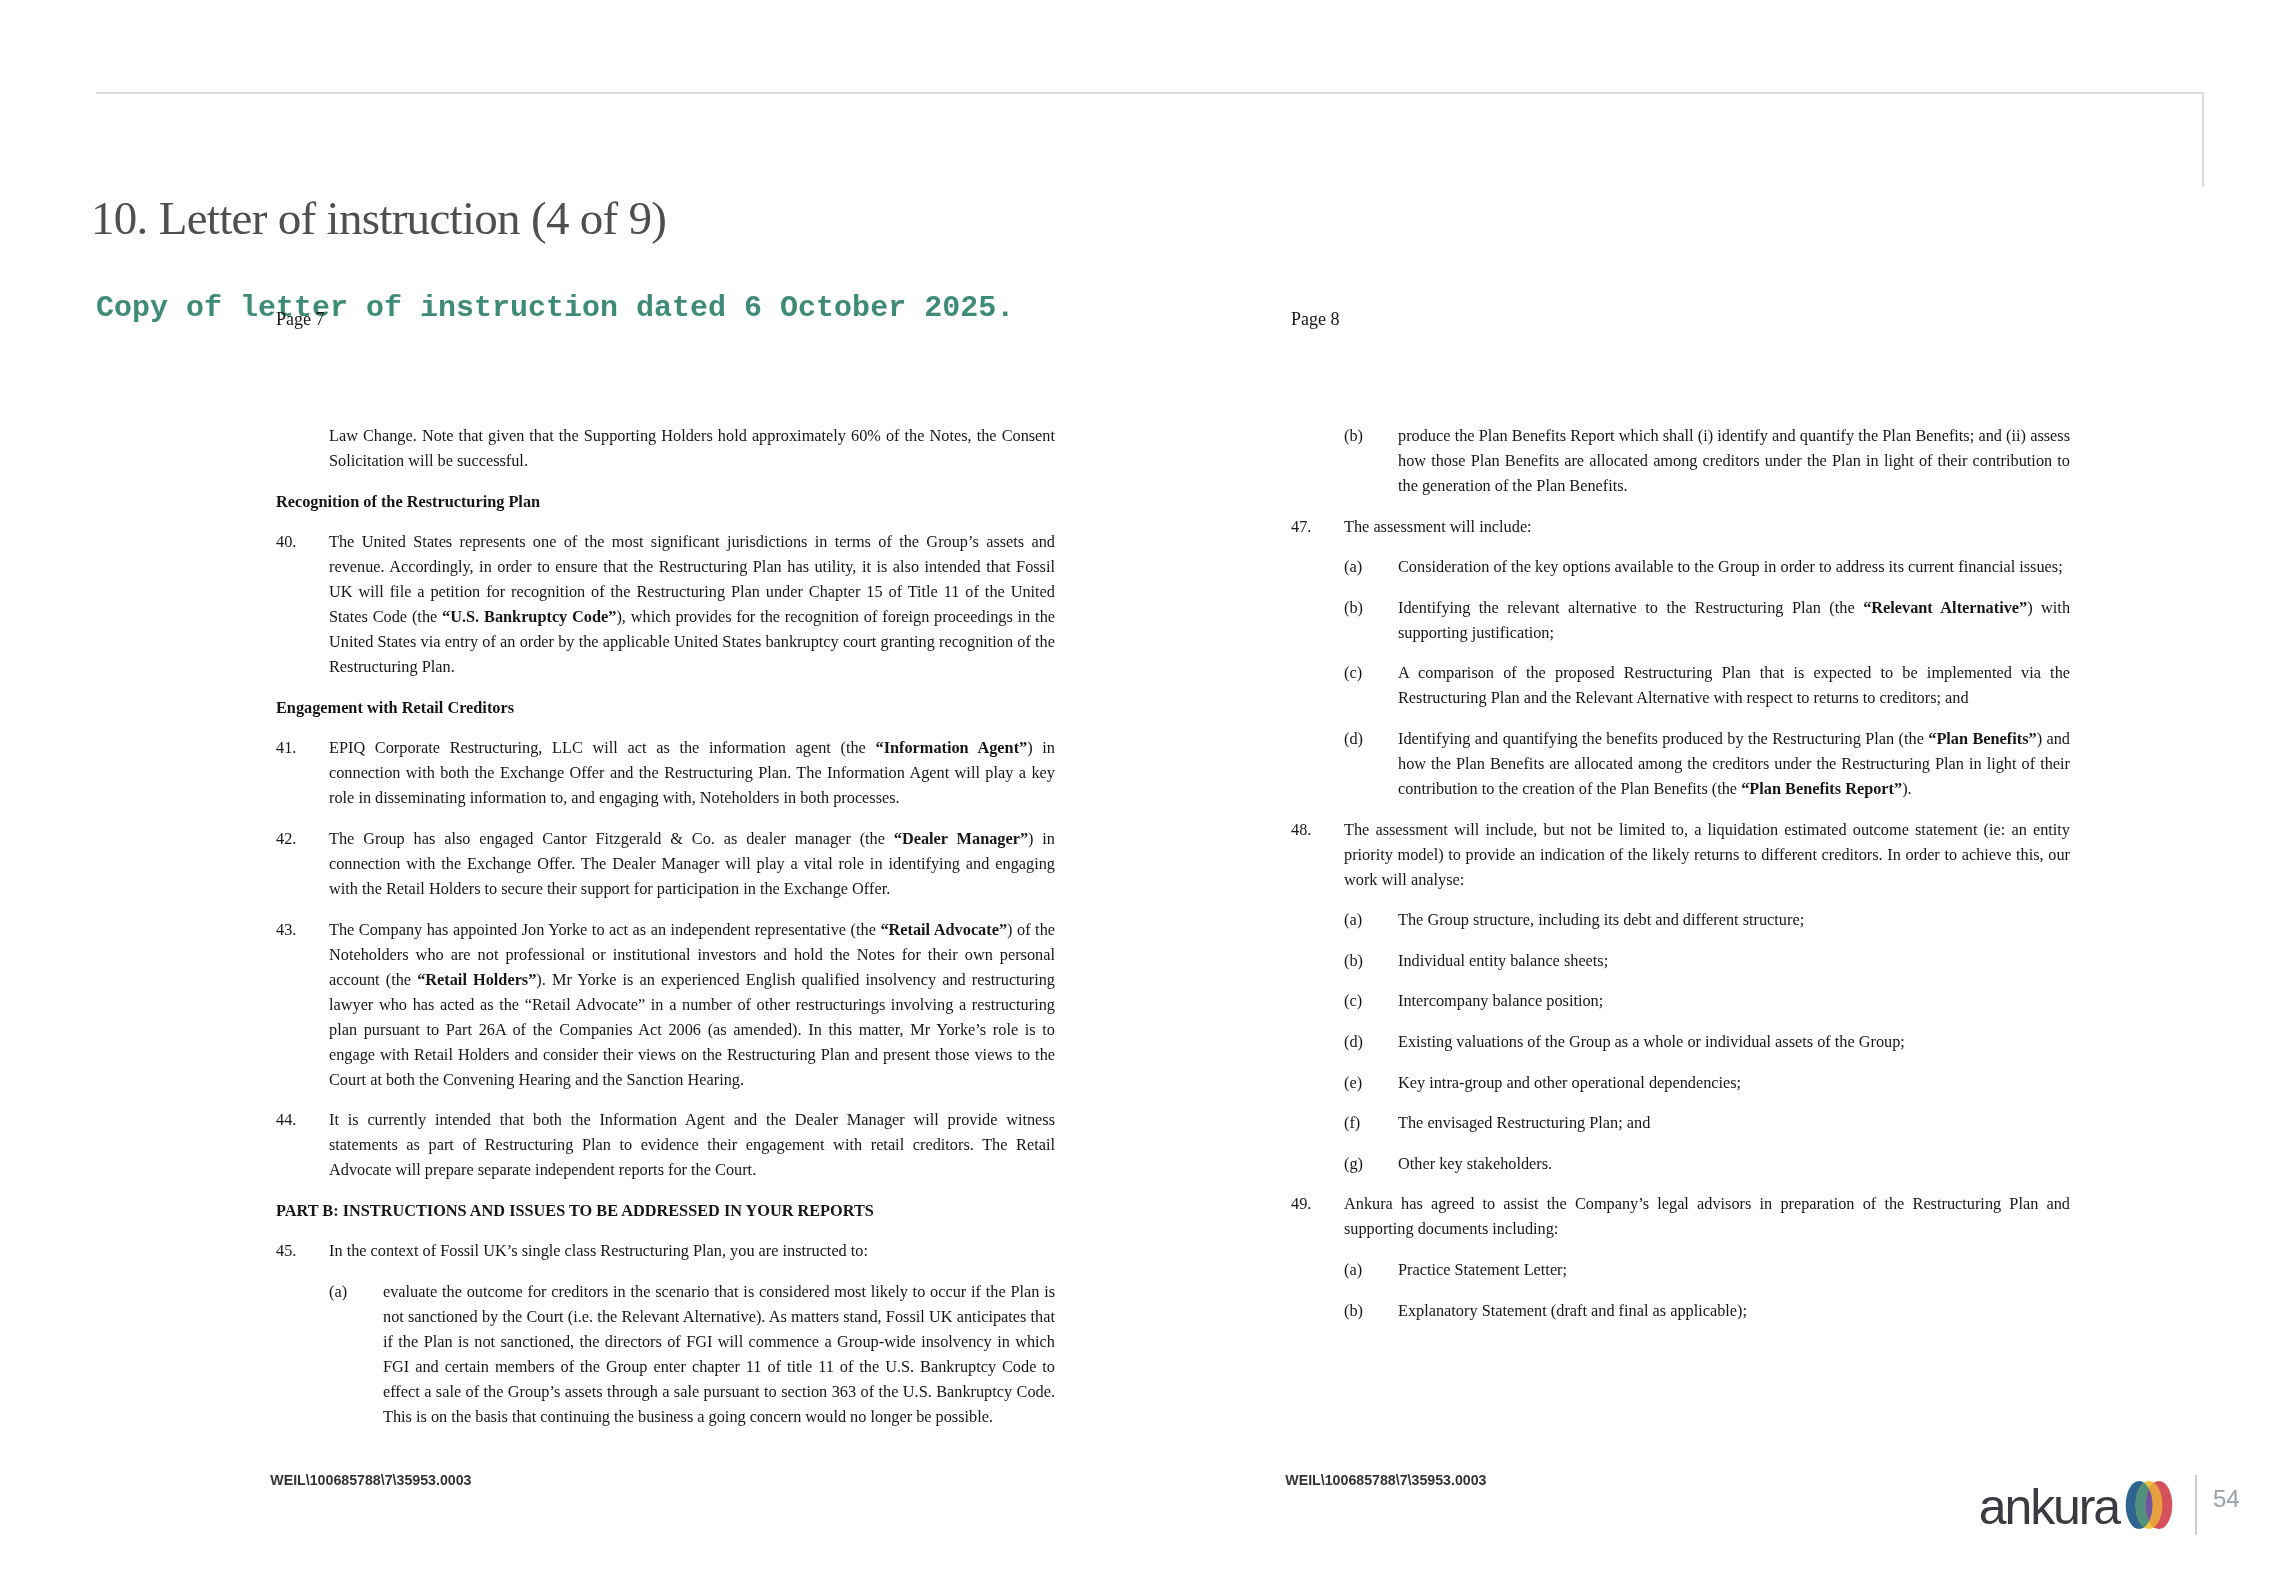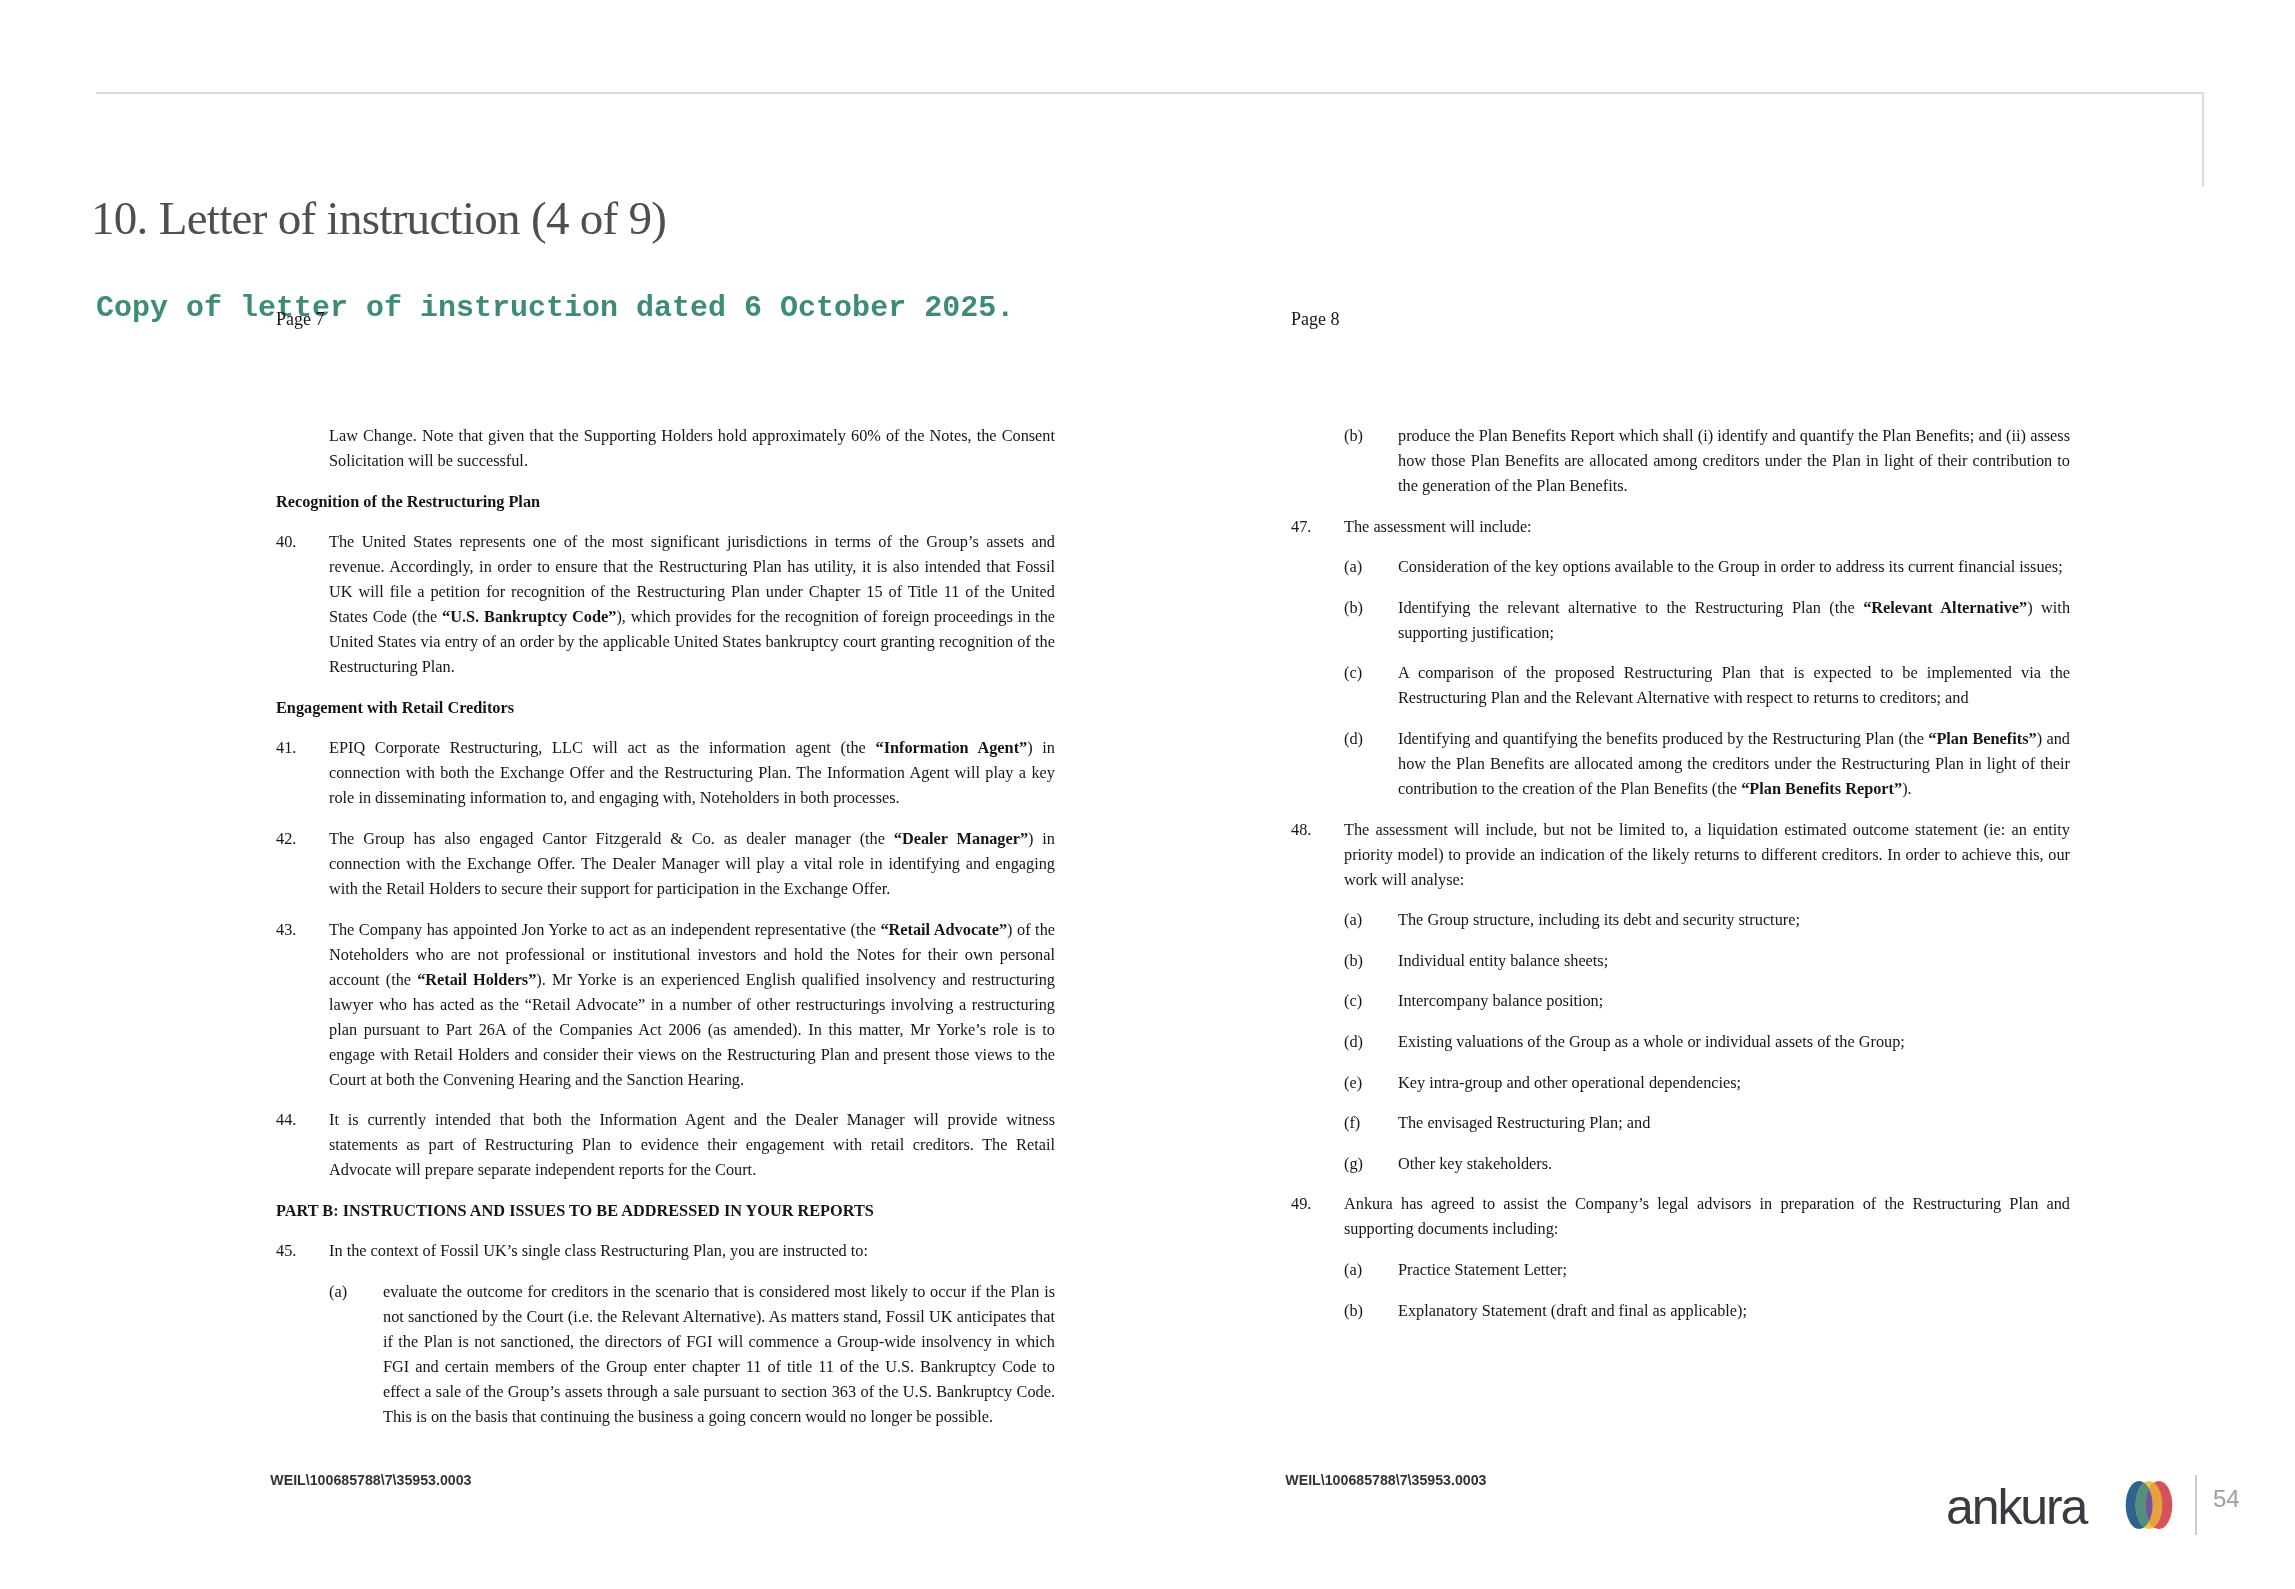--- a/index.html
+++ b/index.html
@@ -26,21 +26,21 @@
   .numbered{display:grid;grid-template-columns:53px 1fr;}
   .lettered{display:grid;grid-template-columns:54px 1fr;margin-left:53px;}
   .continuation{margin-left:53px;}
   .txt{text-align:justify;}
   .num{text-align:left;}
   .doc-footer{
     position:absolute;left:-5.7px;top:1161px;font-family:"Liberation Sans",sans-serif;
     font-size:14.2px;font-weight:bold;color:#333333;white-space:nowrap;
   }
   .brand-name{
-    position:absolute;left:1946px;top:1482px;width:173px;text-align:left;
+    position:absolute;left:1946px;top:1482px;width:173px;text-align:right;
     font-family:"Liberation Sans",sans-serif;font-size:50px;line-height:1;
     letter-spacing:-2.1px;color:#3a3a40;
   }
   .brand-mark{position:absolute;left:2125px;top:1480px;width:48px;height:50px;}
   .brand-divider{position:absolute;left:2195px;top:1475px;width:2.1px;height:60px;background:#cccccc;}
   .brand-page-num{
     position:absolute;left:2213px;top:1485px;font-family:"Liberation Sans",sans-serif;
     font-size:24px;color:#9aa0a6;
   }
 </style>
@@ -126,21 +126,21 @@
       <div class="block lettered">
         <span class="num">(d)</span>
         <div class="txt">Identifying and quantifying the benefits produced by the Restructuring Plan (the <b>“Plan Benefits”</b>) and how the Plan Benefits are allocated among the creditors under the Restructuring Plan in light of their contribution to the creation of the Plan Benefits (the <b>“Plan Benefits Report”</b>).</div>
       </div>
       <div class="block numbered">
         <span class="num">48.</span>
         <div class="txt">The assessment will include, but not be limited to, a liquidation estimated outcome statement (ie: an entity priority model) to provide an indication of the likely returns to different creditors. In order to achieve this, our work will analyse:</div>
       </div>
       <div class="block lettered">
         <span class="num">(a)</span>
-        <div class="txt">The Group structure, including its debt and security structure;</div>
+        <div class="txt">The Group structure, including its debt and different structure;</div>
       </div>
       <div class="block lettered">
         <span class="num">(b)</span>
         <div class="txt">Individual entity balance sheets;</div>
       </div>
       <div class="block lettered">
         <span class="num">(c)</span>
         <div class="txt">Intercompany balance position;</div>
       </div>
       <div class="block lettered">

